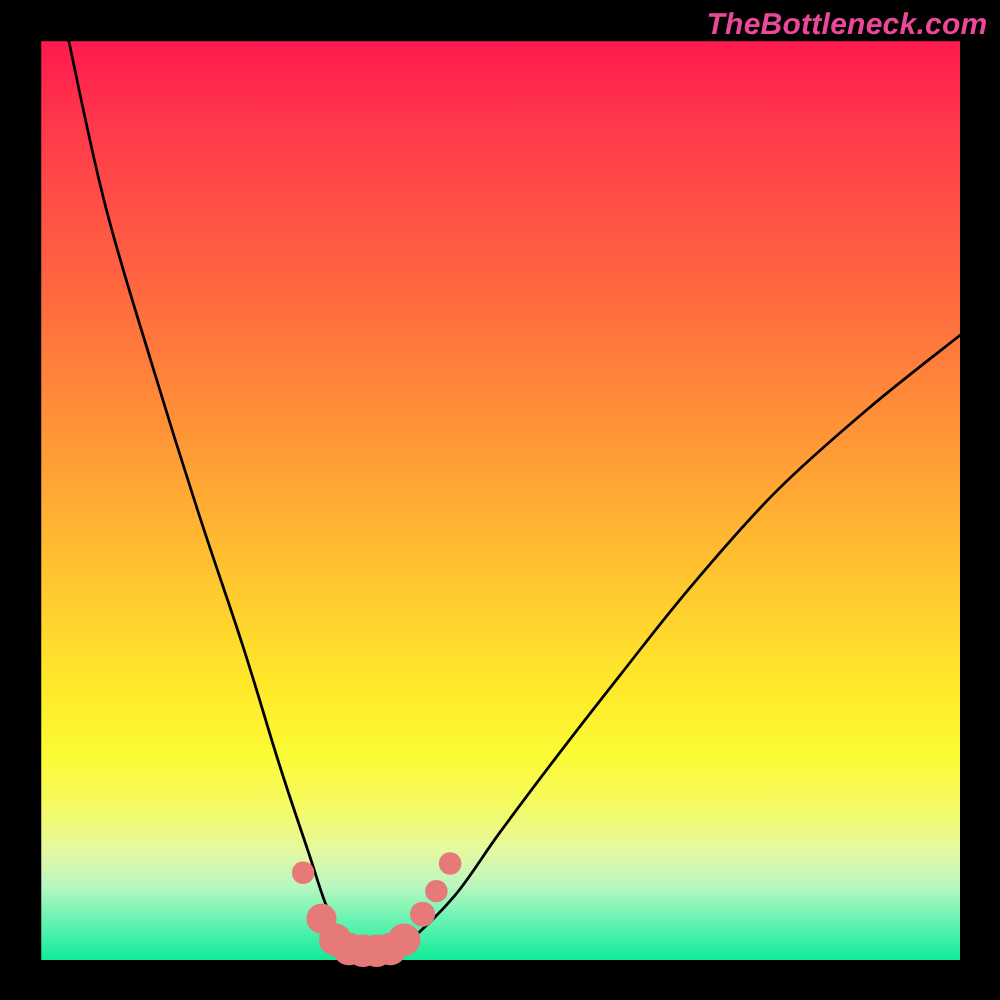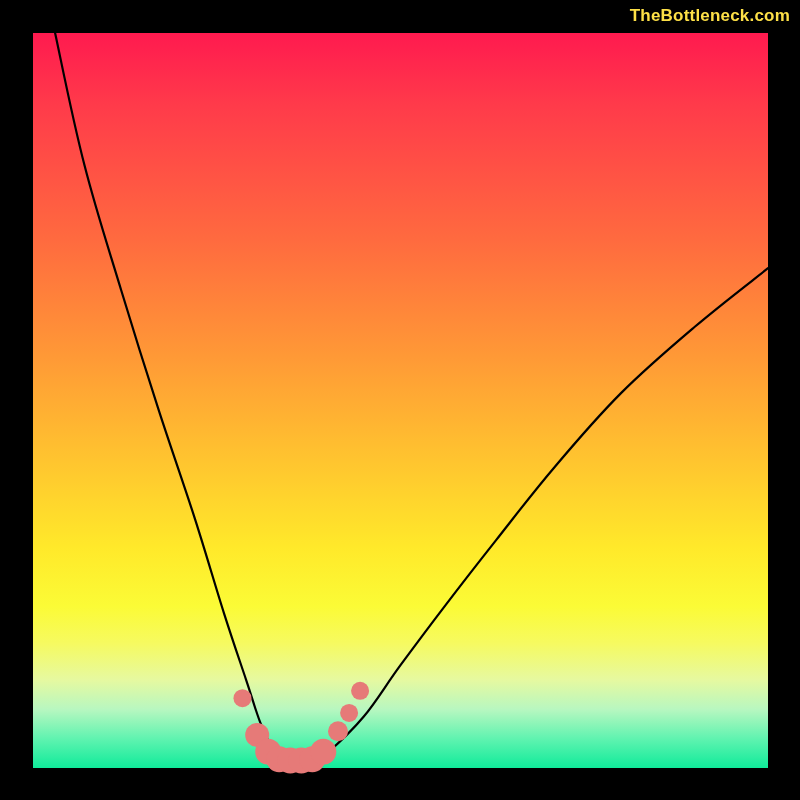--- a/index.html
+++ b/index.html
@@ -44,24 +44,25 @@
     top: 0;
     width: 735px;
     height: 735px;
     overflow: visible;
   }
   .watermark {
     position: absolute;
     top: 6px;
     right: 10px;
     font-family: Arial, Helvetica, sans-serif;
-    font-size: 17px;
+    font-size: 24px;
     font-weight: 600;
-    color: #fde047;
+    color: #ec4899;
     letter-spacing: 0.2px;
+    font-style: italic;
   }
 </style>
 </head>
 <body>
 
 <div class="stage">
 
   <div class="plot-area">
     <svg class="curve" viewBox="0 0 735 735" preserveAspectRatio="none">
       <path id="main-curve" fill="none" stroke="#000000" stroke-width="2.2" stroke-linecap="round" stroke-linejoin="round" d="M 22.1 0.0 C 27.3 23.8, 39.5 86.0, 51.5 132.3 C 63.4 178.6, 75.0 213.6, 88.2 257.3 C 101.4 300.9, 111.7 333.8, 125.0 374.9 C 138.2 415.9, 149.8 448.1, 161.7 485.1 C 173.6 522.1, 181.8 551.5, 191.1 580.6 C 200.4 609.8, 206.5 627.0, 213.1 646.8 C 219.8 666.6, 222.6 677.7, 227.8 690.9 C 233.1 704.1, 237.3 712.4, 242.6 720.3 C 247.8 728.2, 252.0 732.4, 257.3 735.0 C 262.5 737.6, 265.3 737.6, 271.9 735.0 C 278.6 732.4, 283.4 729.6, 294.0 720.3 C 304.6 711.0, 317.5 699.4, 330.8 683.5 C 344.0 667.7, 352.9 651.9, 367.5 632.1 C 382.1 612.3, 394.4 595.8, 411.6 573.3 C 428.8 550.8, 443.2 532.3, 463.1 507.1 C 482.9 482.0, 499.4 460.1, 521.9 433.7 C 544.3 407.2, 562.9 385.3, 588.0 360.1 C 613.1 335.0, 635.0 316.5, 661.5 294.0 C 688.0 271.5, 721.8 245.8, 735.0 235.2"></path>

